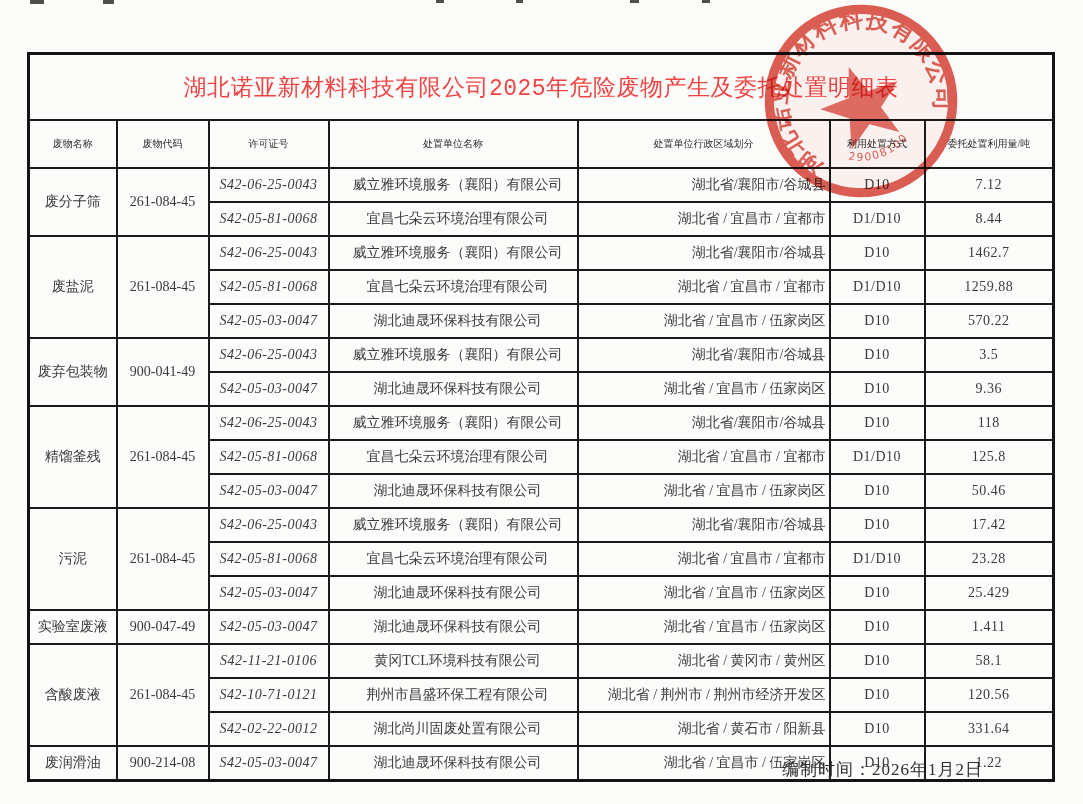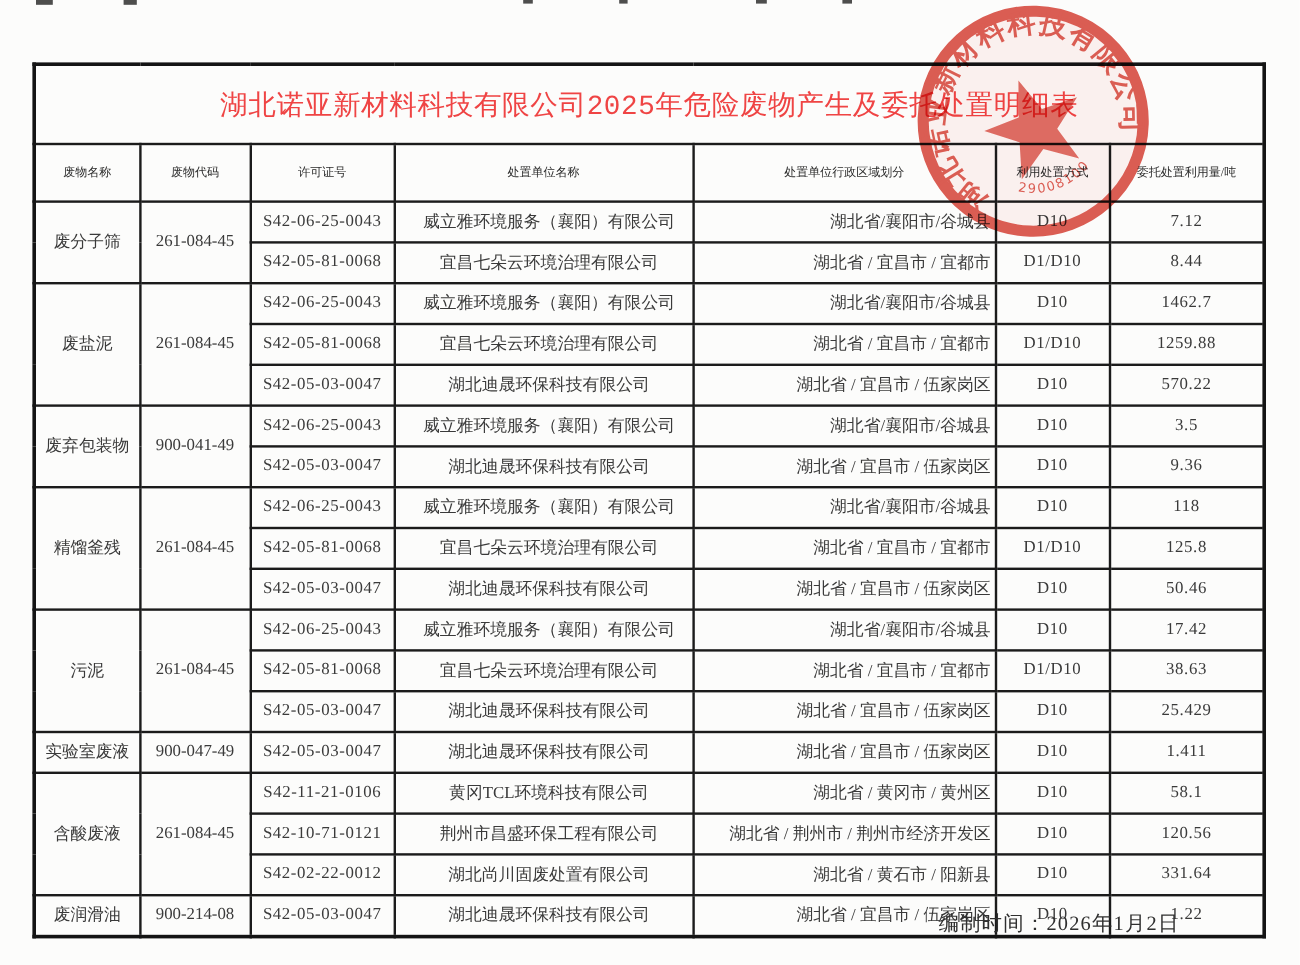--- a/index.html
+++ b/index.html
@@ -23,21 +23,21 @@
     padding:1px 3px;
     font-weight:normal;
   }
   .title-cell{
     height:62px;font-size:23px;font-weight:bold;color:#ef4444;
     letter-spacing:.5px;border-bottom:2px solid #1b1b1b;font-family:Liberation Mono, monospace;
   }
   .header-row th{height:44px;font-size:10px;color:#2a2a2a;}
   .waste-table tbody td{height:30px;font-size:14px;color:#3a3a3a;}
   td.c-name,td.c-code{font-size:14px;color:#333;}
-  td.c-permit{font-size:13.5px;letter-spacing:.5px;color:#3d3d3d;}
+  td.c-permit{font-size:13.5px;letter-spacing:.5px;color:#3d3d3d;font-style:italic;}
   td.c-unit{font-size:13.5px;color:#383838;padding-left:12px;}
   td.c-region{font-size:13.5px;color:#3d3d3d;text-align:right;}
   td.c-method,td.c-amount{font-size:13px;color:#555;letter-spacing:.5px;}
   
   .footer-date{
     position:absolute;left:782px;top:758px;
     font-size:17px;color:#2f2f2f;letter-spacing:1px;
   }
   
   .stamp{
@@ -176,21 +176,21 @@
           <td class="c-unit">威立雅环境服务（襄阳）有限公司</td>
           <td class="c-region">湖北省/襄阳市/谷城县</td>
           <td class="c-method">D10</td>
           <td class="c-amount">17.42</td>
         </tr>
         <tr>
           <td class="c-permit">S42-05-81-0068</td>
           <td class="c-unit">宜昌七朵云环境治理有限公司</td>
           <td class="c-region">湖北省 / 宜昌市 / 宜都市</td>
           <td class="c-method">D1/D10</td>
-          <td class="c-amount">38.63</td>
+          <td class="c-amount">23.28</td>
         </tr>
         <tr>
           <td class="c-permit">S42-05-03-0047</td>
           <td class="c-unit">湖北迪晟环保科技有限公司</td>
           <td class="c-region">湖北省 / 宜昌市 / 伍家岗区</td>
           <td class="c-method">D10</td>
           <td class="c-amount">25.429</td>
         </tr>
         <tr>
           <td rowspan="1" class="c-name">实验室废液</td>

